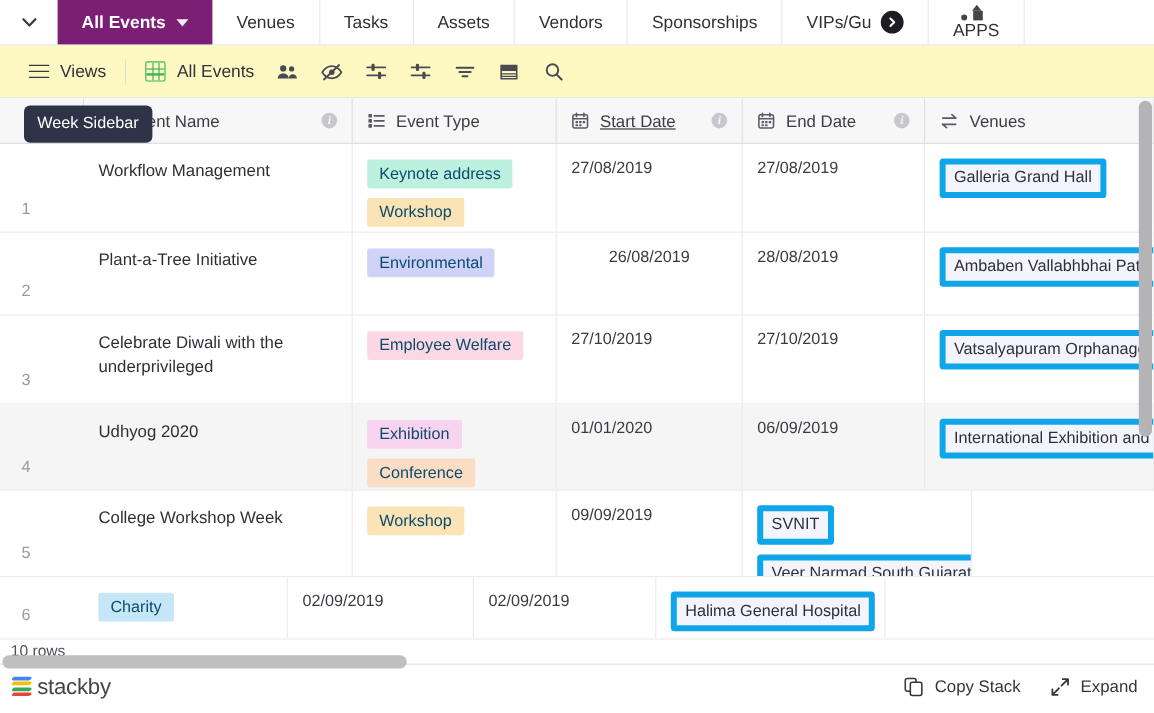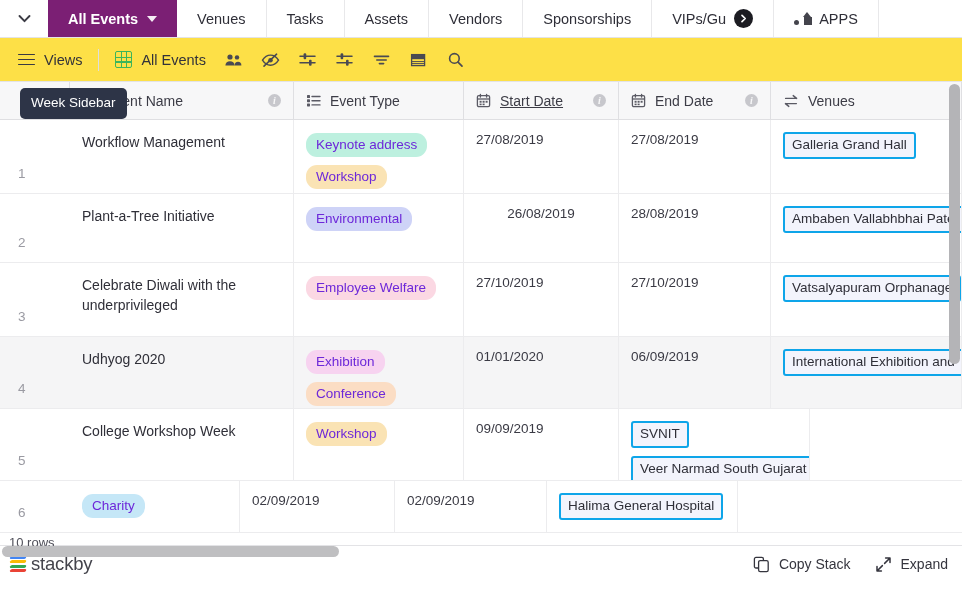--- a/index.html
+++ b/index.html
@@ -54,39 +54,39 @@
     border-right: 5px solid transparent;
     border-top: 6px solid #ffffff;
     margin-left: 9px; opacity: .92;
   }
   .tab .next-btn {
     width: 19px; height: 19px; border-radius: 50%;
     background: #1c1c22; margin-left: 8px;
     display: flex; align-items: center; justify-content: center;
   }
   .tab .next-btn svg { display: block; }
-  .tab.apps { border-right: 1px solid #e8e8ea; font-size: 14.5px; }
+  .tab.apps { border-right: 1px solid #e8e8ea; font-size: 14.5px; flex-direction: column; }
   .apps-glyph { position: relative; width: 18px; height: 14px; margin-right: 7px; }
   .apps-glyph i { position: absolute; background: #44444c; display:block; }
   .apps-glyph .dot { width: 5px; height: 5px; border-radius: 50%; left: 0; bottom: 1px; }
   .apps-glyph .sq  { width: 8px; height: 8px; right: 0; bottom: 1px; }
   .apps-glyph .tri {
     width: 0; height: 0; background: none; right: 1px; top: 0;
     border-left: 4px solid transparent; border-right: 4px solid transparent;
     border-bottom: 5px solid #44444c;
   }
 
   
   .toolbar {
     position: absolute; top: 38px; left: 0;
     width: 962px; height: 44px;
-    background: #fde047;
+    background: #fef9c3;
     border-bottom: 1px solid #e3e3e6;
     display: flex; align-items: center;
-    padding-left: 18px;
+    padding-left: 24px;
   }
   .tb-item { display: flex; align-items: center; color: #32323a; font-size: 14.5px; }
   .tb-label { margin-left: 9px; }
   .hamburger { width: 17px; height: 12px; position: relative; }
   .hamburger i { position:absolute; left:0; width:100%; height:1.6px; background:#3a3a42; border-radius:1px; }
   .hamburger i:nth-child(1){ top:0; }
   .hamburger i:nth-child(2){ top:5px; }
   .hamburger i:nth-child(3){ top:10px; }
   .tb-sep { width: 1px; height: 22px; background: #dededf; margin: 0 16px; }
   .grid-ico {
@@ -145,30 +145,30 @@
   .c-num {
     display: flex; align-items: flex-end; justify-content: flex-start;
     padding: 0 0 12px 18px;
     border-right: none;
     color: #9a9aa2; font-size: 13.5px;
   }
   .c-name { color: #2f2f38; font-size: 14px; line-height: 20px; padding-top: 12px; }
   .c-date { color: #3a3a44; font-size: 13.5px; padding-top: 12px; }
   .tag {
     display: inline-block;
-    border-radius: 11px;
+    border-radius: 2px;
     padding: 3px 10px 4px 10px;
     font-size: 13.5px; line-height: 17px;
-    color: #6d28d9;
+    color: #0c4a6e;
     margin-bottom: 8px;
   }
   .chip {
     display: inline-block;
     background: #f3f4fc;
-    border: 2px solid #0ea5e9;
+    border: 5px solid #0ea5e9;
     border-radius: 3px;
     padding: 2px 7px 3px 7px;
     font-size: 13.5px; line-height: 18px;
     color: #2f2f38;
     white-space: nowrap;
     margin-bottom: 8px;
   }
   .c-venue { padding-top: 12px; white-space: nowrap; }
 
   
@@ -193,21 +193,21 @@
     width: 337px; height: 11px;
     background: #bfbfc1; border-radius: 6px; z-index: 30;
   }
   .rows-count {
     position: absolute; left: 9px; bottom: 44px;
     font-size: 13px; color: #50505a; z-index: 20;
   }
 
   
   .footer {
-    position: absolute; left: 0; bottom: 12px;
+    position: absolute; left: 0; bottom: 4px;
     width: 962px; height: 37px;
     background: #ffffff;
     border-top: 1px solid #e3e3e6;
     display: flex; align-items: center;
   }
   .brand { display: flex; align-items: center; padding-left: 8px; }
   .logo-mark { position: relative; width: 20px; height: 19px; margin-right: 3px; }
   .logo-mark i {
     position: absolute; left: 2px; width: 16px; height: 3.4px;
     border-radius: 1.5px; transform: skewX(-24deg);

